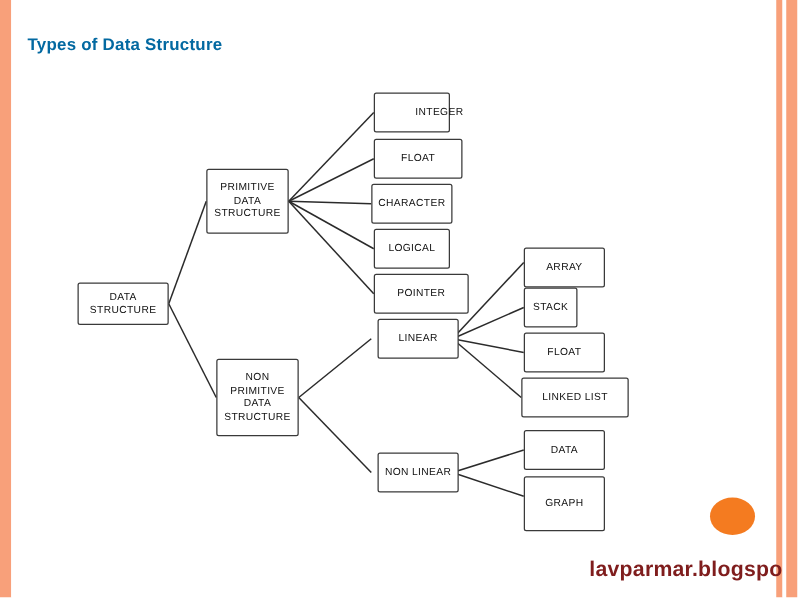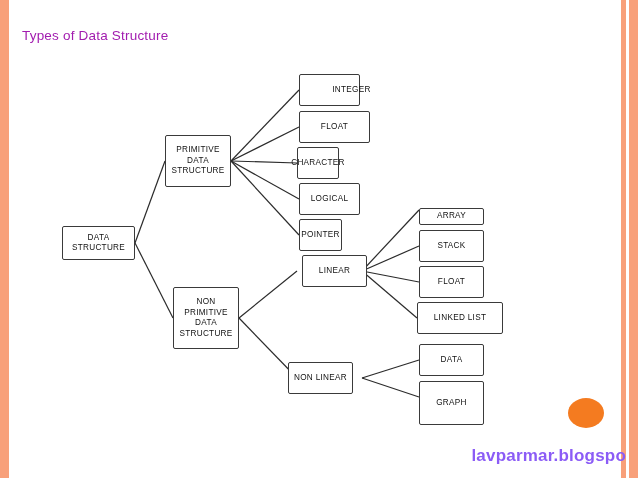--- a/index.html
+++ b/index.html
@@ -51,31 +51,31 @@
   .edge-right-mid {
     right: 12px;
     width: 5px;
     background: #f8a07a;
   }
   .title {
     position: absolute;
     left: 22px;
     top: 28px;
     font-size: 13.5px;
-    font-weight: normal;
-    color: #a21caf;
+    font-weight: bold;
+    color: #0369a1;
     letter-spacing: 0.2px;
   }
   .footer-text {
     position: absolute;
     right: 12px;
     bottom: 12px;
     font-size: 17px;
     font-weight: bold;
-    color: #8b5cf6;
+    color: #7f1d1d;
     letter-spacing: 0.2px;
   }
   .orange-dot {
     position: absolute;
     left: 568px;
     top: 398px;
     width: 36px;
     height: 30px;
     border-radius: 50%;
     background: #f47b20;
@@ -147,27 +147,27 @@
 STRUCTURE</div>
       <div class="node" style="left: 165px; top: 135px; width: 66px; height: 52px;">PRIMITIVE
 DATA
 STRUCTURE</div>
       <div class="node" style="left: 173px; top: 287px; width: 66px; height: 62px;">NON
 PRIMITIVE
 DATA
 STRUCTURE</div>
       <div class="node" style="left: 299px; top: 74px; width: 61px; height: 32px; padding-left: 44px;">INTEGER</div>
       <div class="node" style="left: 299px; top: 111px; width: 71px; height: 32px;">FLOAT</div>
-      <div class="node" style="left: 297px; top: 147px; width: 42px; height: 32px;">CHARACTER</div>
+      <div class="node" style="left: 297px; top: 147px; width: 65px; height: 32px;">CHARACTER</div>
       <div class="node" style="left: 299px; top: 183px; width: 61px; height: 32px;">LOGICAL</div>
-      <div class="node" style="left: 299px; top: 219px; width: 43px; height: 32px;">POINTER</div>
+      <div class="node" style="left: 299px; top: 219px; width: 76px; height: 32px;">POINTER</div>
       <div class="node" style="left: 302px; top: 255px; width: 65px; height: 32px;">LINEAR</div>
-      <div class="node" style="left: 288px; top: 362px; width: 65px; height: 32px;">NON LINEAR</div>
-      <div class="node" style="left: 419px; top: 208px; width: 65px; height: 17px;">ARRAY</div>
-      <div class="node" style="left: 419px; top: 230px; width: 65px; height: 32px;">STACK</div>
+      <div class="node" style="left: 302px; top: 362px; width: 65px; height: 32px;">NON LINEAR</div>
+      <div class="node" style="left: 419px; top: 198px; width: 65px; height: 32px;">ARRAY</div>
+      <div class="node" style="left: 419px; top: 230px; width: 43px; height: 32px;">STACK</div>
       <div class="node" style="left: 419px; top: 266px; width: 65px; height: 32px;">FLOAT</div>
       <div class="node" style="left: 417px; top: 302px; width: 86px; height: 32px;">LINKED LIST</div>
       <div class="node" style="left: 419px; top: 344px; width: 65px; height: 32px;">DATA</div>
       <div class="node" style="left: 419px; top: 381px; width: 65px; height: 44px;">GRAPH</div>
     </div>
 
   <div class="orange-dot"></div>
   <div class="footer-text">lavparmar.blogspo</div>
 </div>
 

